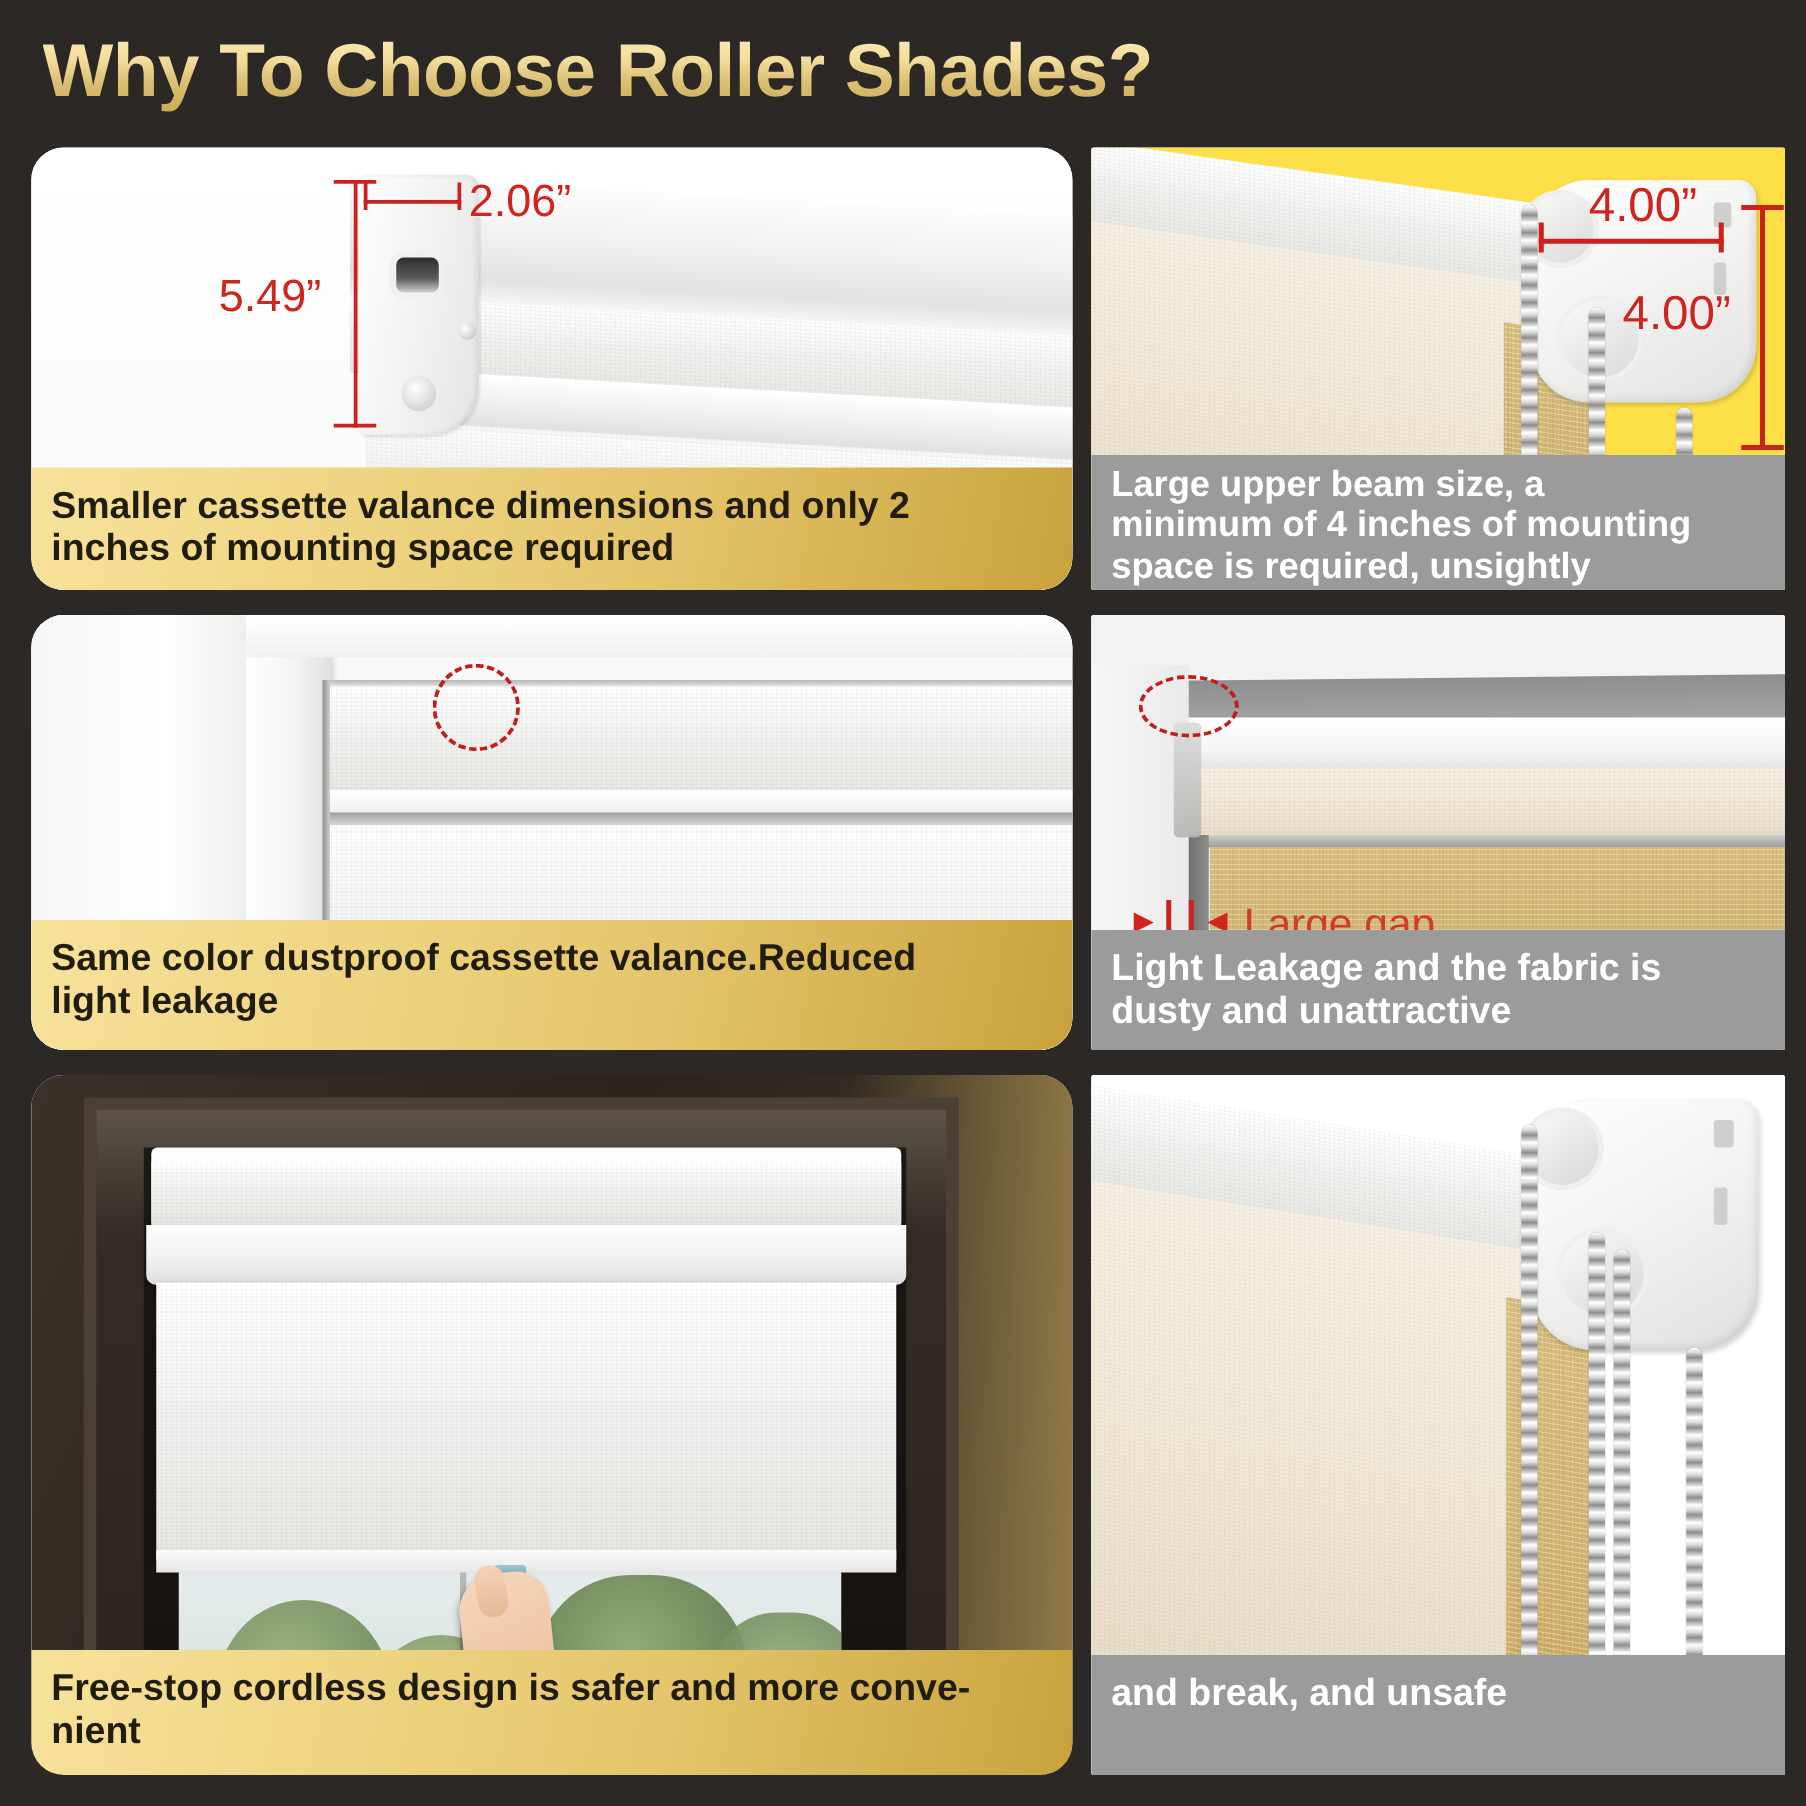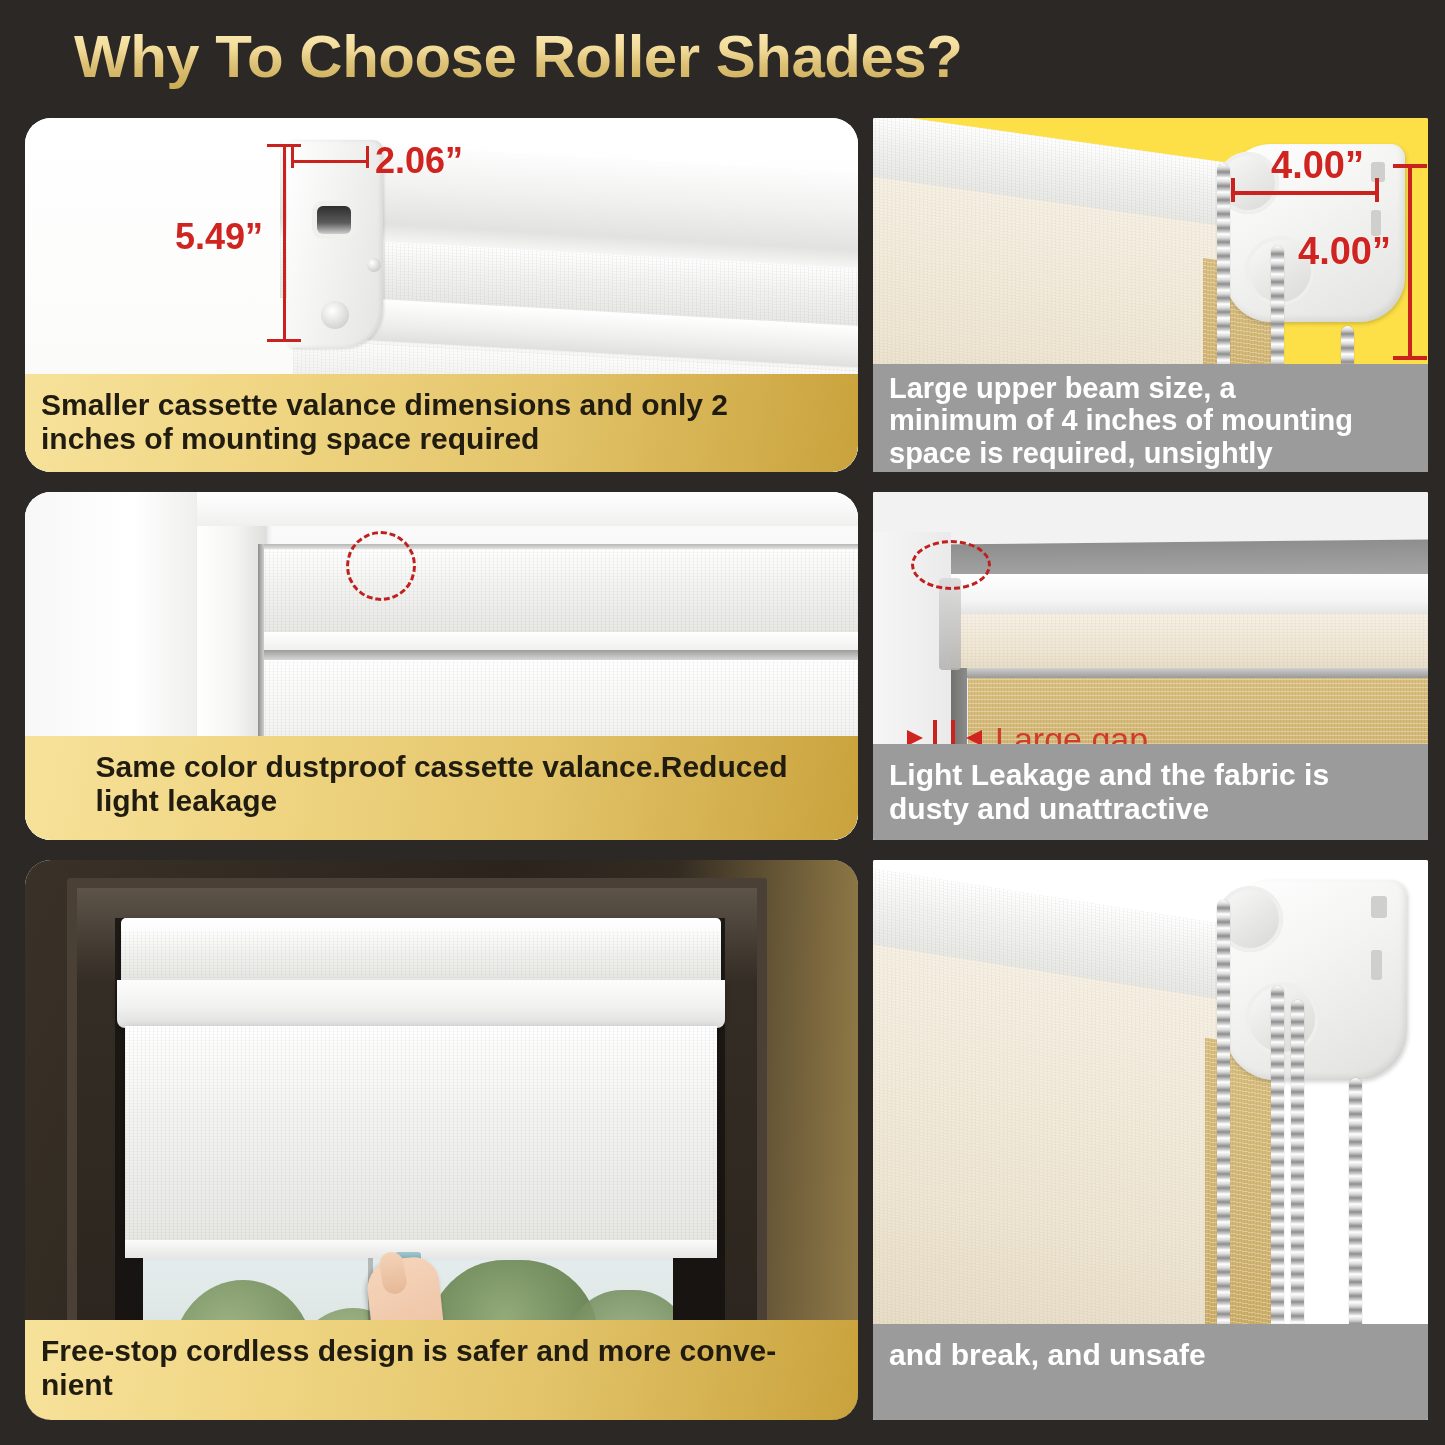--- a/index.html
+++ b/index.html
@@ -15,21 +15,20 @@
   #title-bar{
     position:absolute; left:0; top:0; width:1445px; height:112px;
     display:flex; align-items:center; padding-left:34px;
   }
   #title-text{
     font-size:60px; font-weight:bold; letter-spacing:-0.5px;
     background:linear-gradient(180deg,#fdf0c0 0%,#f3dc9a 38%,#dcc075 62%,#c8a94f 100%);
     -webkit-background-clip:text; background-clip:text; color:transparent;
     text-shadow:none;
     white-space:nowrap;
-    margin-left:40px;
   }
 
   
   .panel{ position:absolute; overflow:hidden; background:#fff; }
   .panel.left{ border-radius:26px; }
   .panel.right{ border-radius:2px; }
 
   .photo{ position:absolute; left:0; top:0; width:100%; height:100%; overflow:hidden; }
 
   
@@ -62,21 +61,21 @@
   }
   .fabric-tan{
     background:
       repeating-linear-gradient(0deg, rgba(255,255,255,0.30) 0 1px, rgba(0,0,0,0) 1px 4px),
       repeating-linear-gradient(90deg, rgba(0,0,0,0.05) 0 1px, rgba(0,0,0,0) 1px 3px),
       linear-gradient(180deg,#d9be7e 0%,#d2b572 55%,#c9a95f 100%);
   }
 
   
   .dimline{ position:absolute; background:#c9221f; }
-  .dimtxt{ position:absolute; color:#cf2420; font-weight:bold; white-space:nowrap;
+  .dimtxt{ position:absolute; color:#cf2420; font-weight:normal; white-space:nowrap;
            text-shadow:0 0 2px rgba(255,255,255,0.85); }
   .redlbl{ position:absolute; color:#cf3b2d; white-space:nowrap; }
   .dashring{ position:absolute; border:3px dashed #c0201d; border-radius:50%; }
   .arrowR{ position:absolute; width:0;height:0;
            border-top:8px solid transparent;border-bottom:8px solid transparent;
            border-left:16px solid #cf2420; }
   .arrowL{ position:absolute; width:0;height:0;
            border-top:8px solid transparent;border-bottom:8px solid transparent;
            border-right:16px solid #cf2420; }
   .tick{ position:absolute; background:#c9221f; }
@@ -221,21 +220,21 @@
                 background:linear-gradient(90deg,#8d8d8b,#cfcfcd);"></div>
 
     <div class="dashring" style="left:321px;top:39px;width:70px;height:70px;"></div>
 
     <div class="arrowR" style="left:219px;top:297px;"></div>
     <div class="tick" style="left:245px;top:288px;width:3px;height:28px;"></div>
     <div class="arrowL" style="left:258px;top:297px;"></div>
     <div class="redlbl" style="left:283px;top:288px;font-size:30px;">smaller gap</div>
   </div>
 
-  <div class="cap gold" style="height:104px;font-size:30px;justify-content:center;">
+  <div class="cap gold" style="height:104px;font-size:30px;">
     <div>
       <span>Same color dustproof cassette valance.Reduced</span>
       <span>light leakage</span>
     </div>
   </div>
 </div>
 
 <div class="panel right" style="left:873px; top:492px; width:555px; height:348px;">
   <div class="photo" style="background:linear-gradient(180deg,#f2f2f2 0%,#eaeaea 100%);">
 

